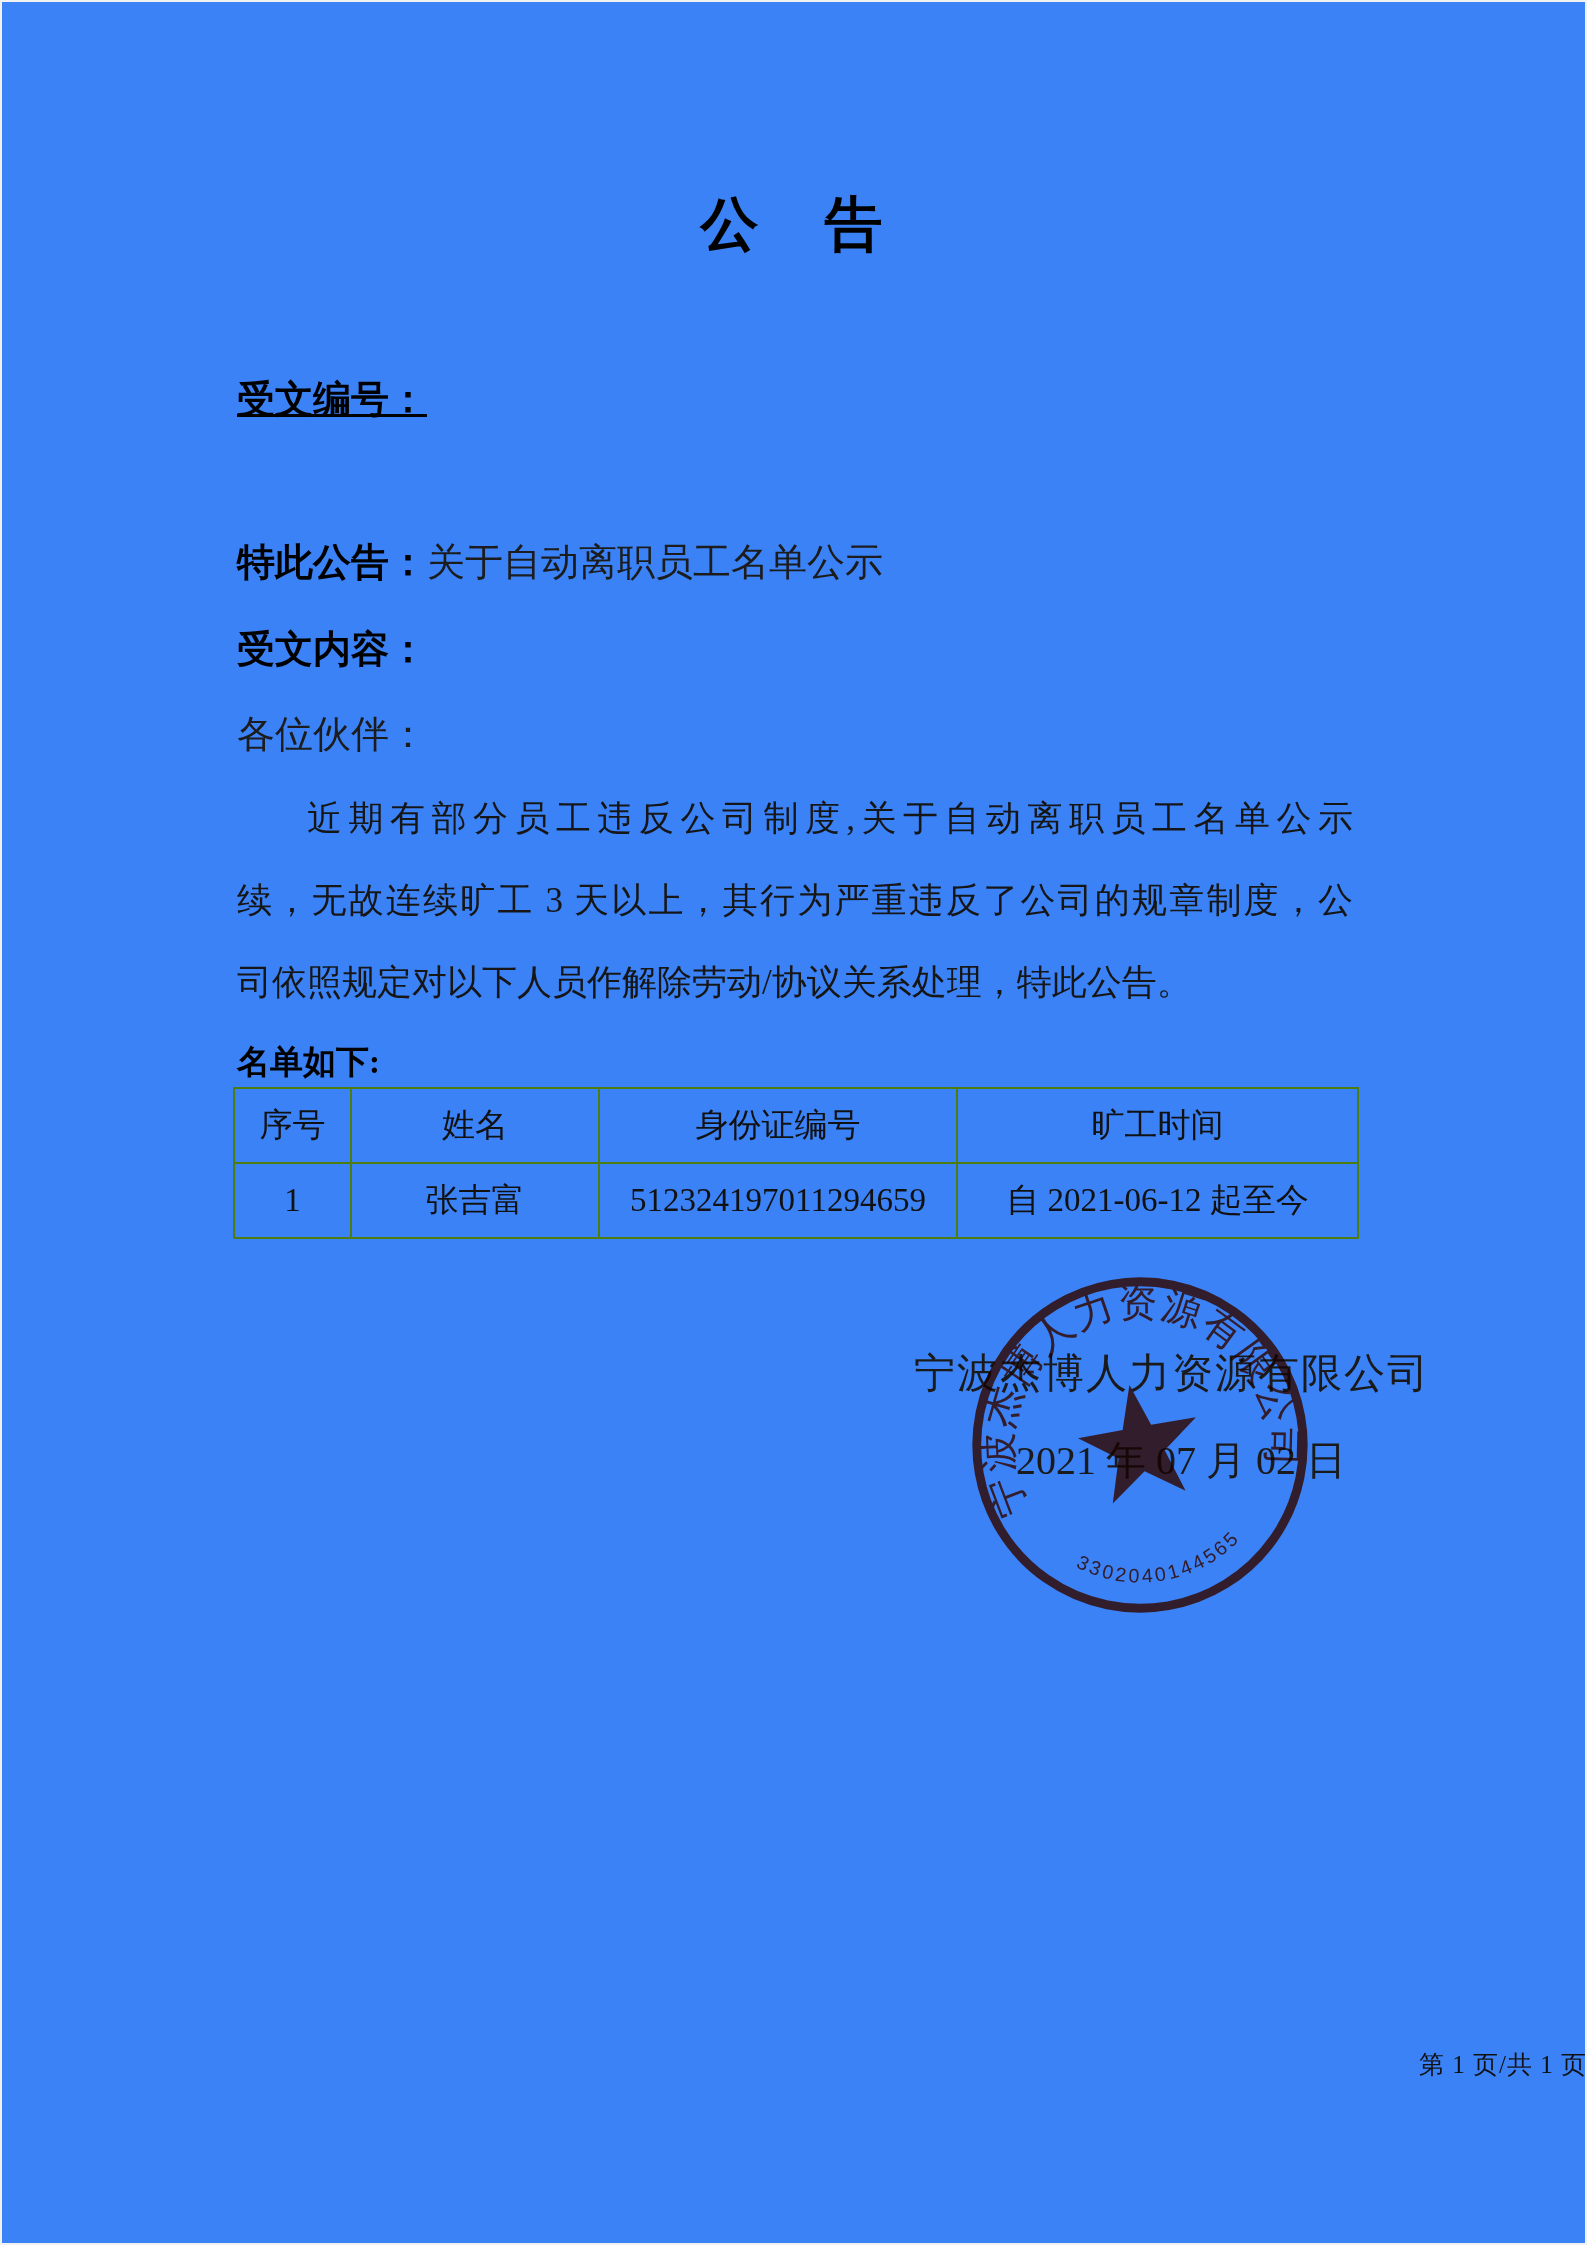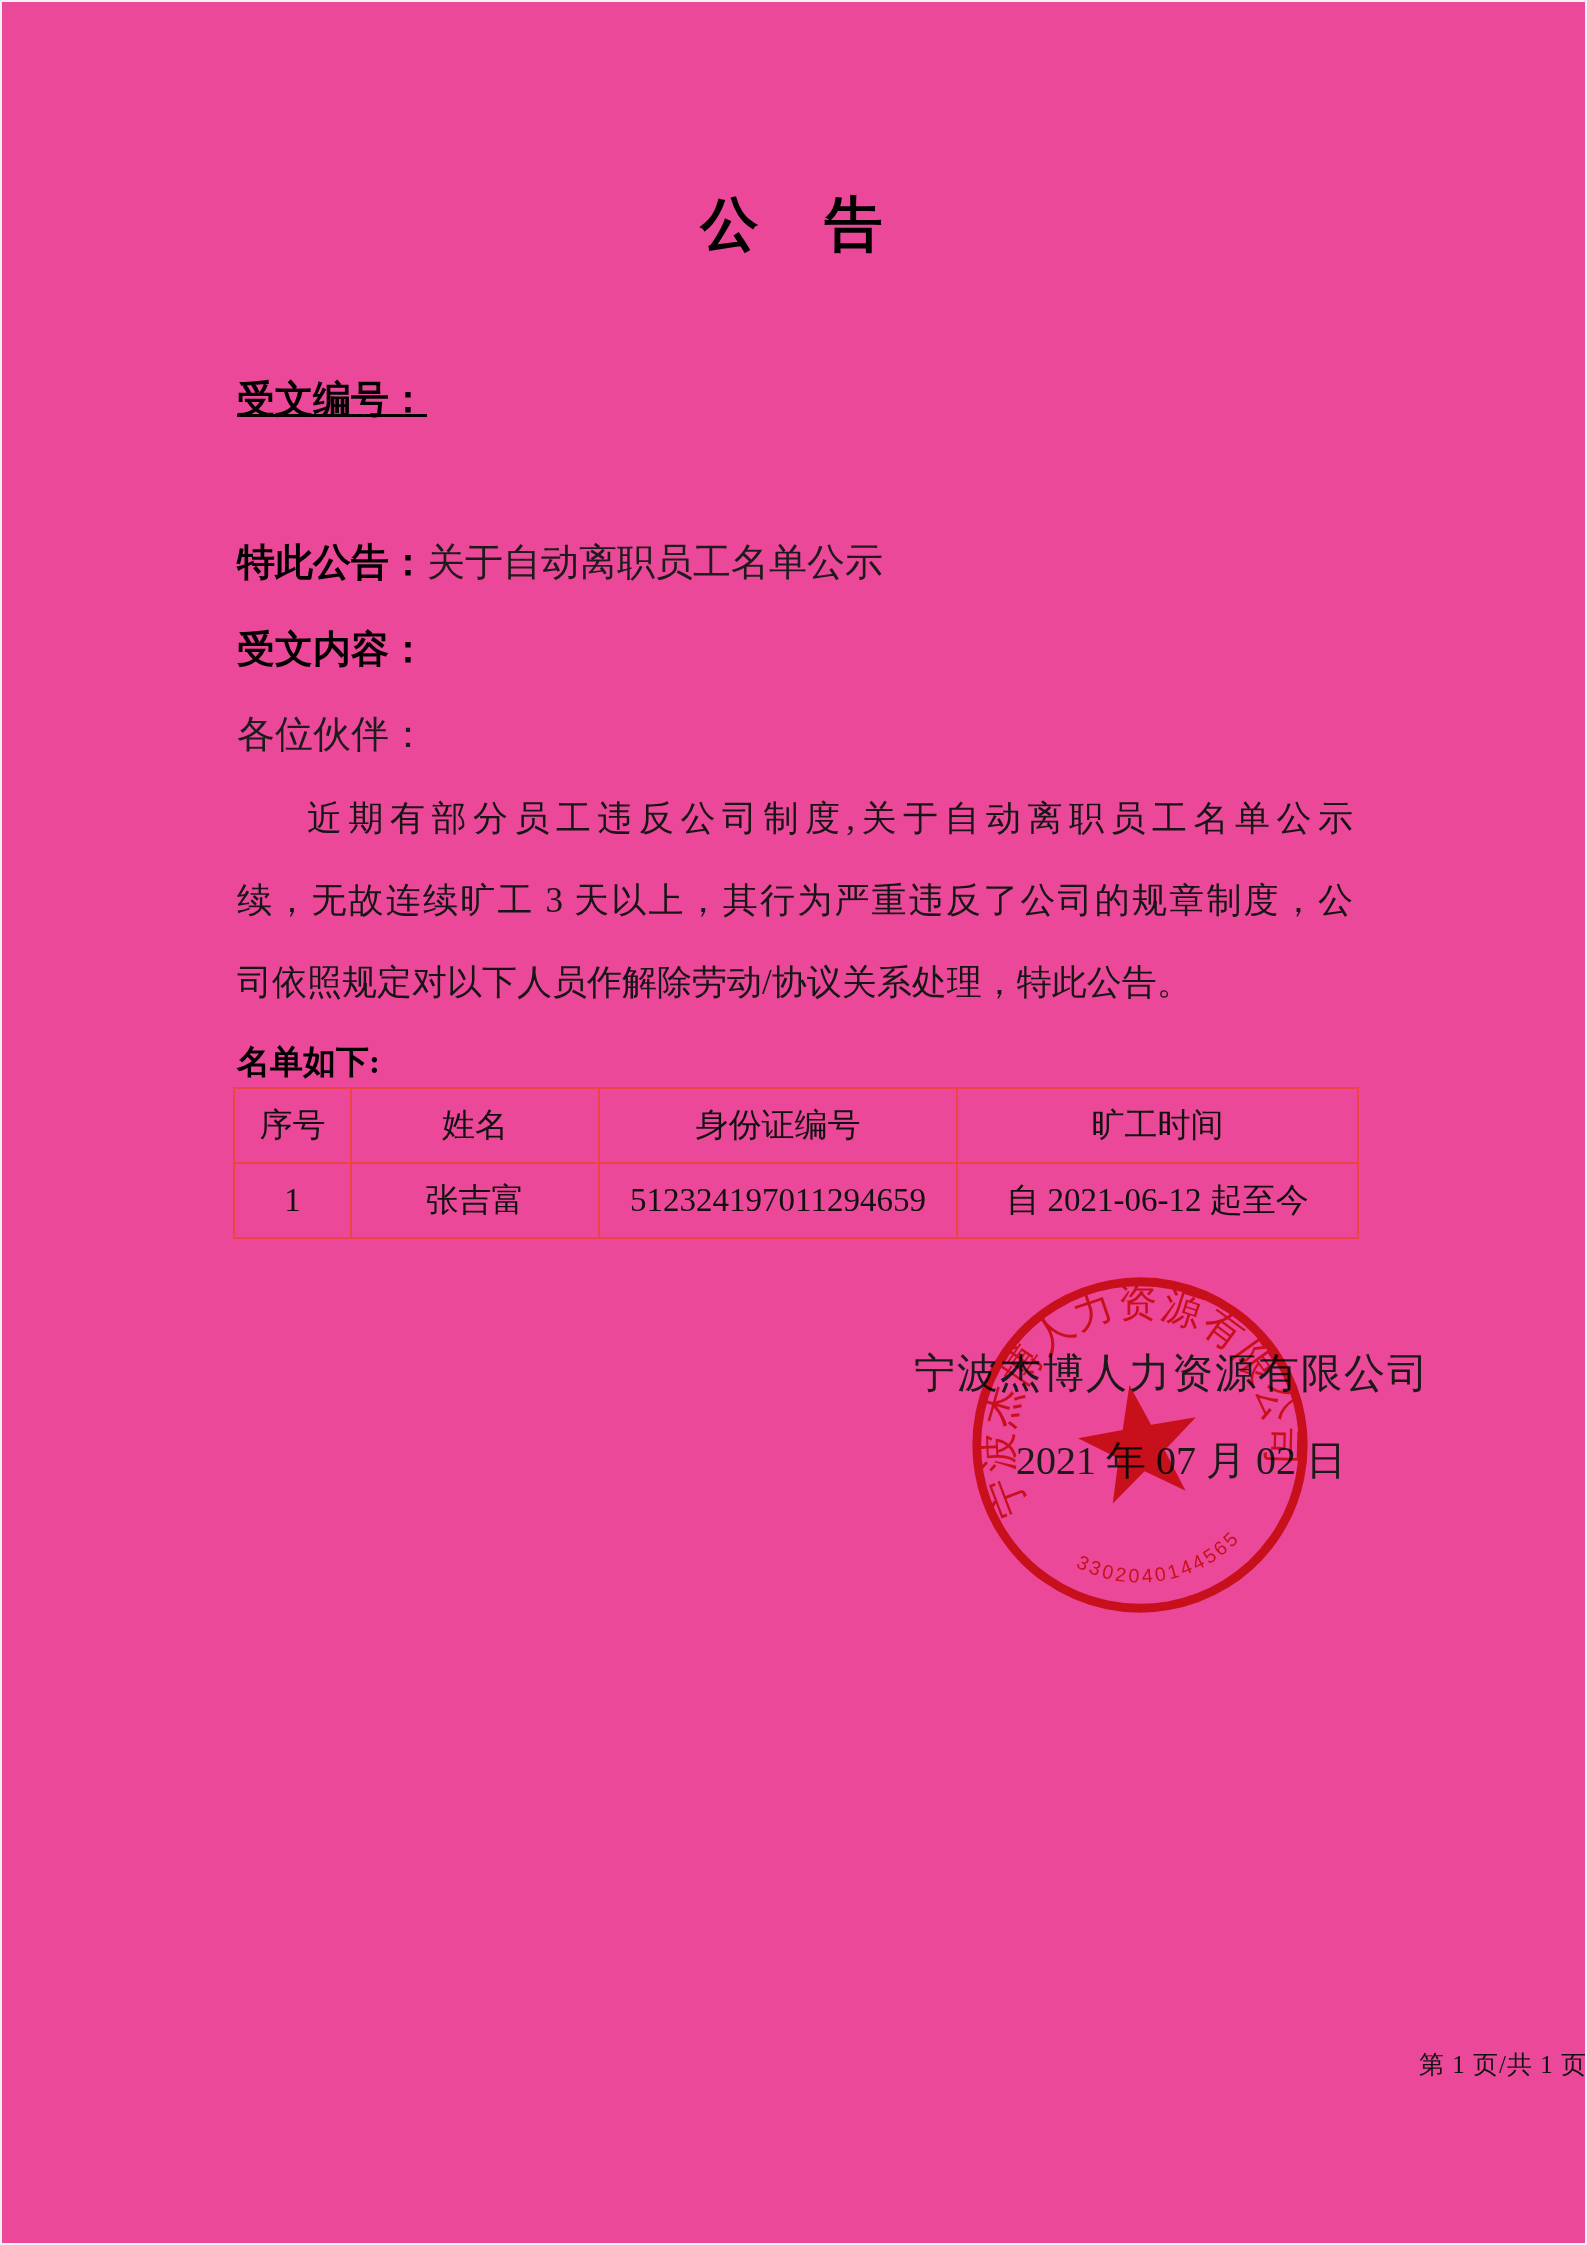--- a/index.html
+++ b/index.html
@@ -1,20 +1,20 @@
 <!DOCTYPE html>
 <html><head>
 <meta charset="utf-8">
 <style>
   html, body { margin: 0; padding: 0; background: #ffffff; }
   .page {
     position: relative;
     width: 1587px;
     height: 2245px;
-    background: #ec4899;
+    background: #3b82f6;
     color: #000000;
     font-family: "Liberation Serif", "DejaVu Serif", serif;
     overflow: hidden;
     box-shadow: inset 0 0 0 2px #f1f1f1;
   }
   .doc-title {
     position: absolute;
     top: 196px; left: 0; width: 100%;
     text-align: center;
     font-size: 58px;
@@ -67,21 +67,21 @@
   table.doc-table {
     position: absolute;
     left: 233px; top: 1087px;
     width: 1124px;
     border-collapse: collapse;
     table-layout: fixed;
     font-size: 33px;
     color: #111;
   }
   table.doc-table td {
-    border: 2px solid #ef4444;
+    border: 2px solid #4d7c0f;
     text-align: center;
     vertical-align: middle;
     height: 73px;
     padding: 0;
     overflow: hidden;
     white-space: nowrap;
   }
   .sig-company {
     position: absolute;
     top: 1346px; right: 157px;

